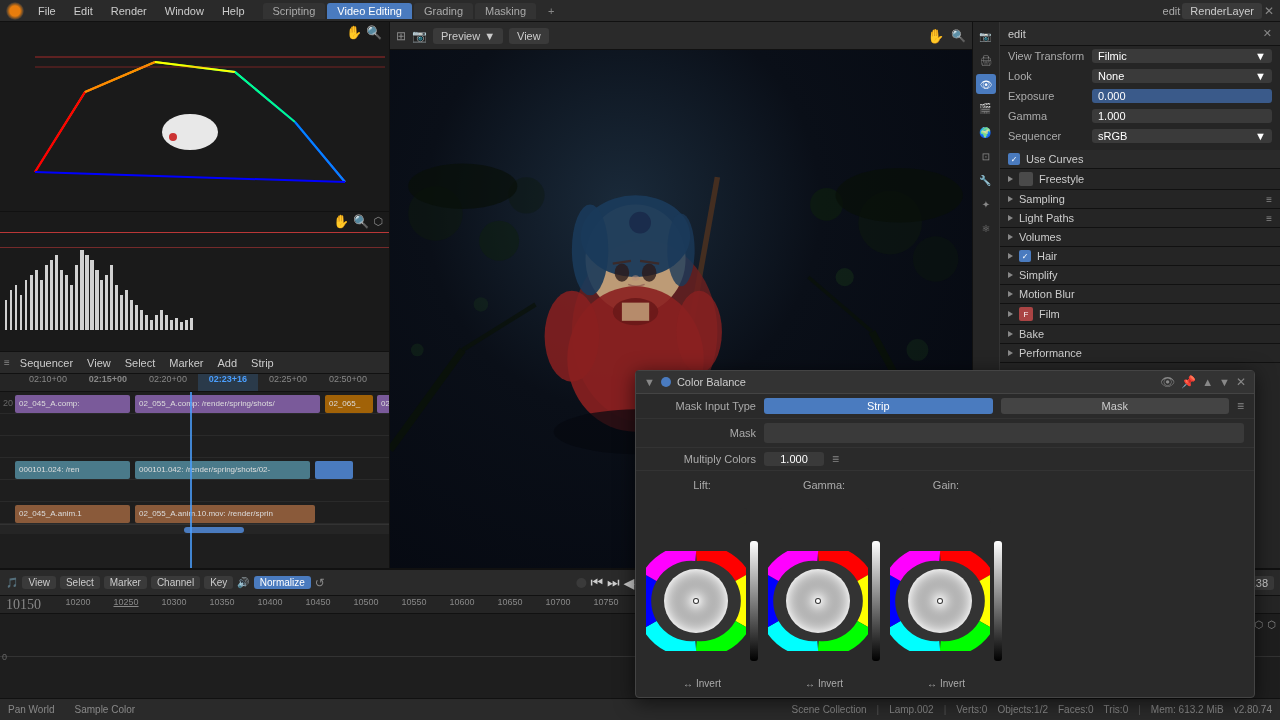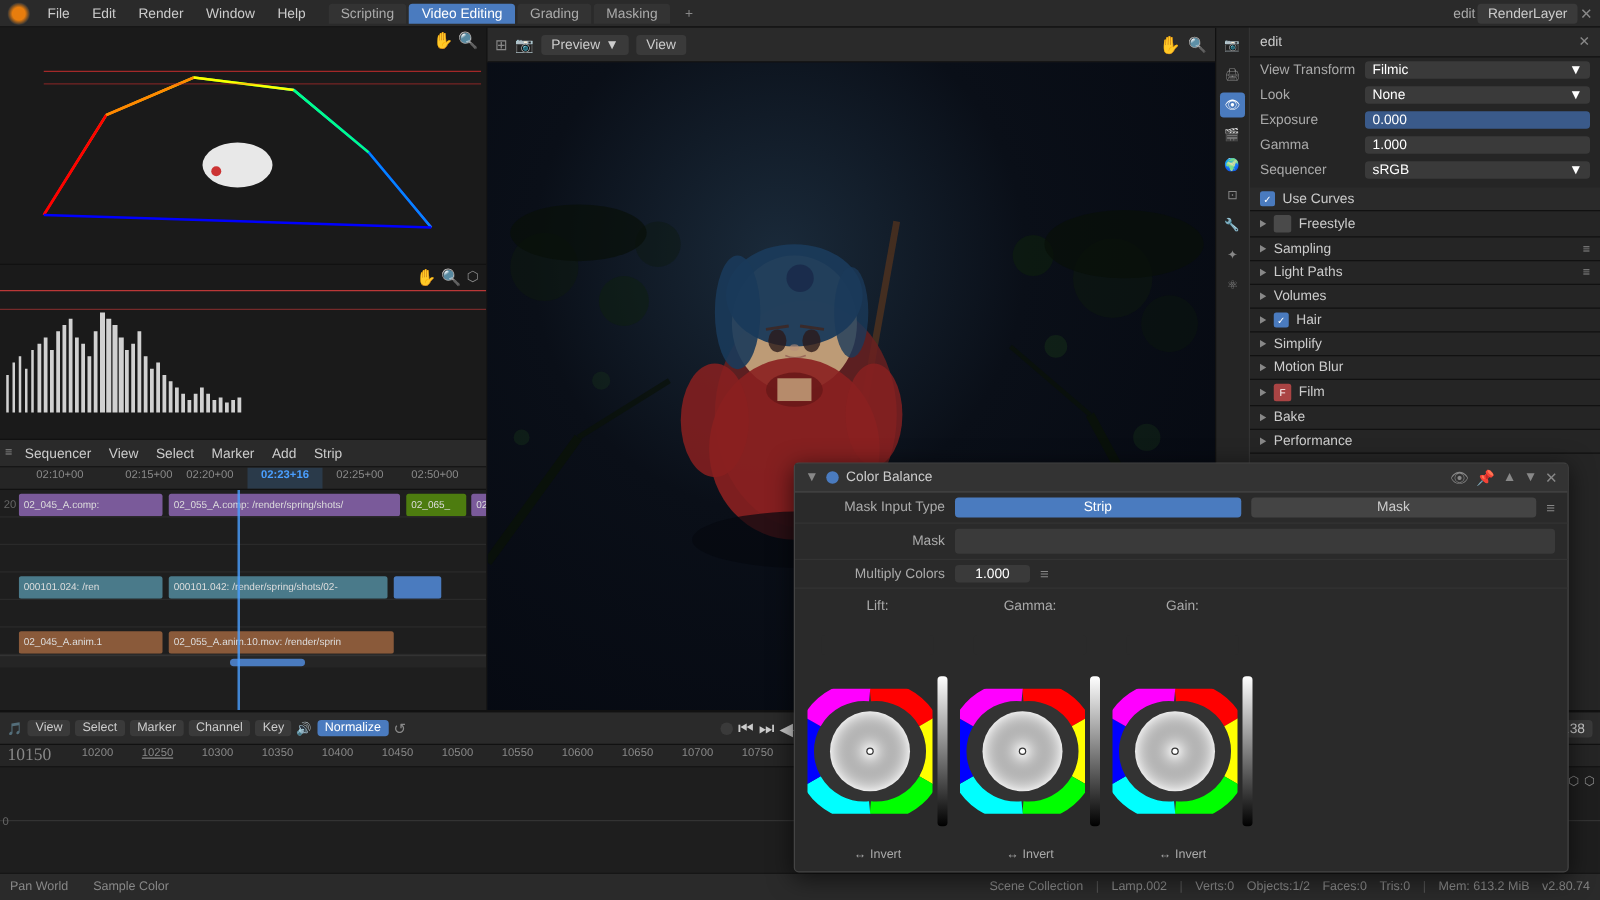--- a/index.html
+++ b/index.html
@@ -434,40 +434,40 @@
           <div class="seq-menu-item">Select</div>
           <div class="seq-menu-item">Marker</div>
           <div class="seq-menu-item">Add</div>
           <div class="seq-menu-item">Strip</div>
         </div>
 
         <div style="display:flex;height:18px;background:#252525;border-bottom:1px solid #111;overflow:hidden;padding-left:6px;flex-shrink:0;">
           <div style="width:12px;flex-shrink:0;"></div>
           <div style="display:flex;flex:1;overflow:hidden;">
             <span style="font-size:9px;color:#888;min-width:60px;text-align:center;">02:10+00</span>
-            <span style="font-size:9px;color:#888;min-width:60px;text-align:right;">02:15+00</span>
+            <span style="font-size:9px;color:#888;min-width:60px;text-align:center;font-weight:bold;">02:15+00</span>
             <span style="font-size:9px;color:#888;min-width:60px;text-align:center;">02:20+00</span>
             <span style="font-size:9px;color:#4a9fff;min-width:60px;text-align:center;background:#2a3a4a;font-weight:bold;">02:23+16</span>
             <span style="font-size:9px;color:#888;min-width:60px;text-align:center;">02:25+00</span>
             <span style="font-size:9px;color:#888;min-width:60px;text-align:center;">02:50+00</span>
             <span style="font-size:9px;color:#888;min-width:60px;text-align:center;">02:35+00</span>
 
           </div>
         </div>
 
         <div style="flex:1;overflow:hidden;position:relative;">
 
           <div style="position:absolute;left:190px;top:0;bottom:0;width:2px;background:#4a9fff;z-index:10;opacity:0.8;"></div>
 
           <div class="track-row" style="height:22px;display:flex;align-items:center;border-bottom:1px solid #2a2a2a;">
             <div style="width:15px;flex-shrink:0;text-align:right;font-size:9px;color:#666;padding-right:2px;">20</div>
             <div style="flex:1;position:relative;height:20px;overflow:hidden;">
               <div class="strip" style="left:0;width:115px;background:#7a5a9a;font-size:8px;color:#ddd;">02_045_A.comp:</div>
               <div class="strip" style="left:120px;width:185px;background:#7a5a9a;font-size:8px;color:#ddd;">02_055_A.comp: /render/spring/shots/</div>
-              <div class="strip" style="left:310px;width:48px;background:#4d7c0f;font-size:8px;color:#ddd;">02_065_</div>
+              <div class="strip" style="left:310px;width:48px;background:#a16207;font-size:8px;color:#ddd;">02_065_</div>
               <div class="strip" style="left:362px;width:35px;background:#7a5a9a;font-size:8px;color:#ddd;">02_07</div>
             </div>
           </div>
 
           <div class="track-row" style="height:22px;display:flex;align-items:center;border-bottom:1px solid #2a2a2a;">
             <div style="width:15px;flex-shrink:0;text-align:right;font-size:9px;color:#666;padding-right:2px;"></div>
             <div style="flex:1;position:relative;height:20px;overflow:hidden;">
               
               
             </div>

